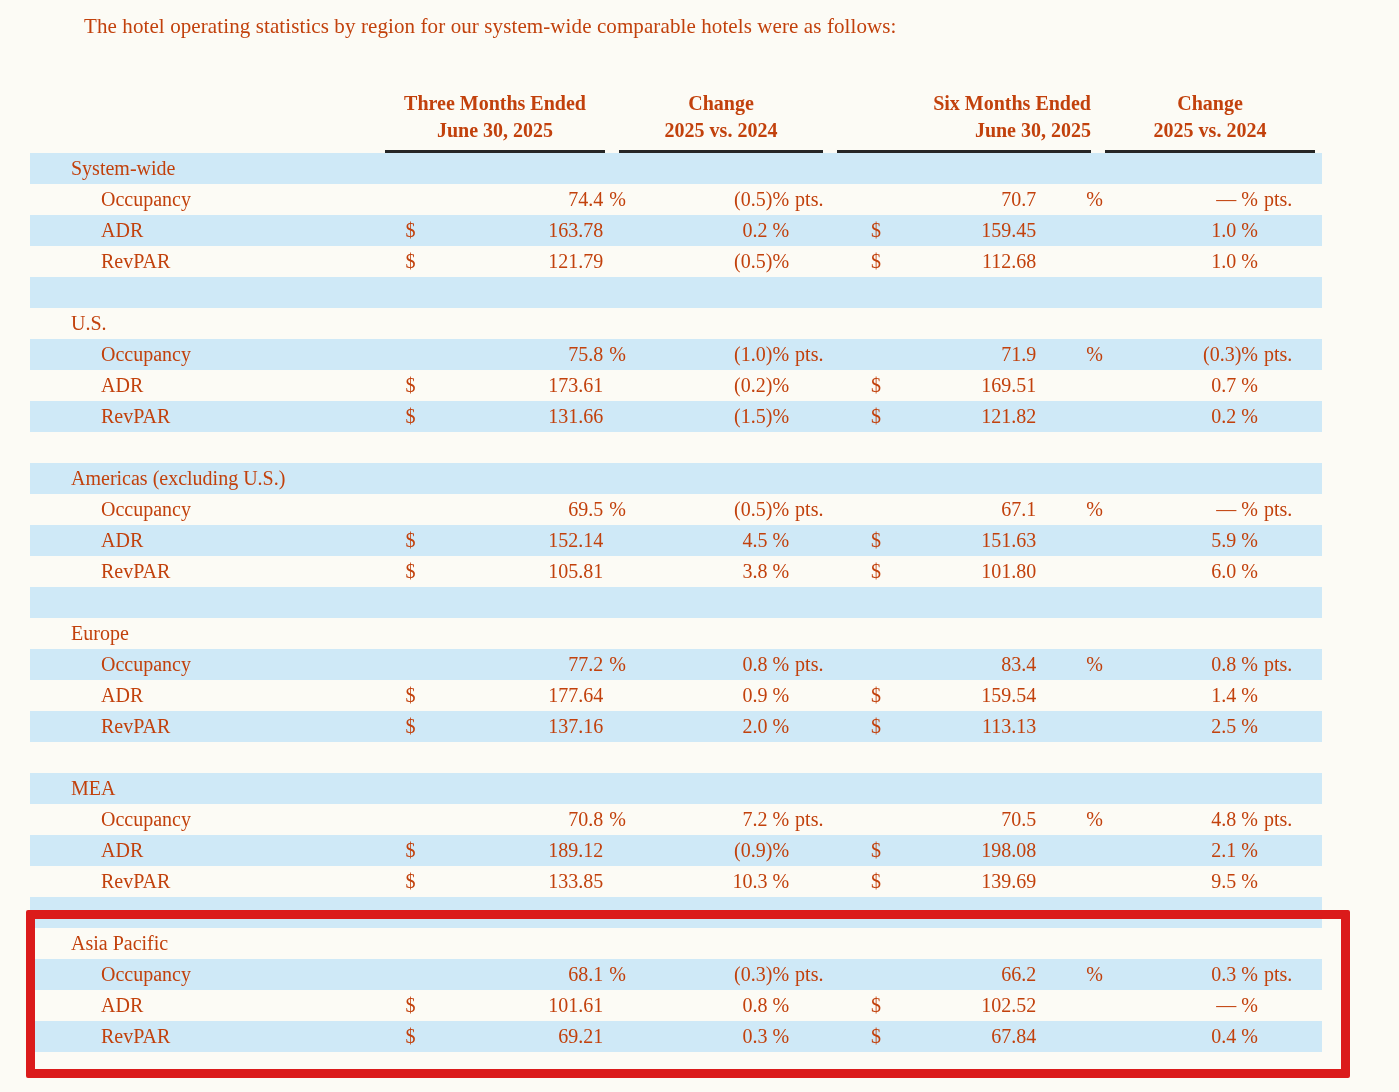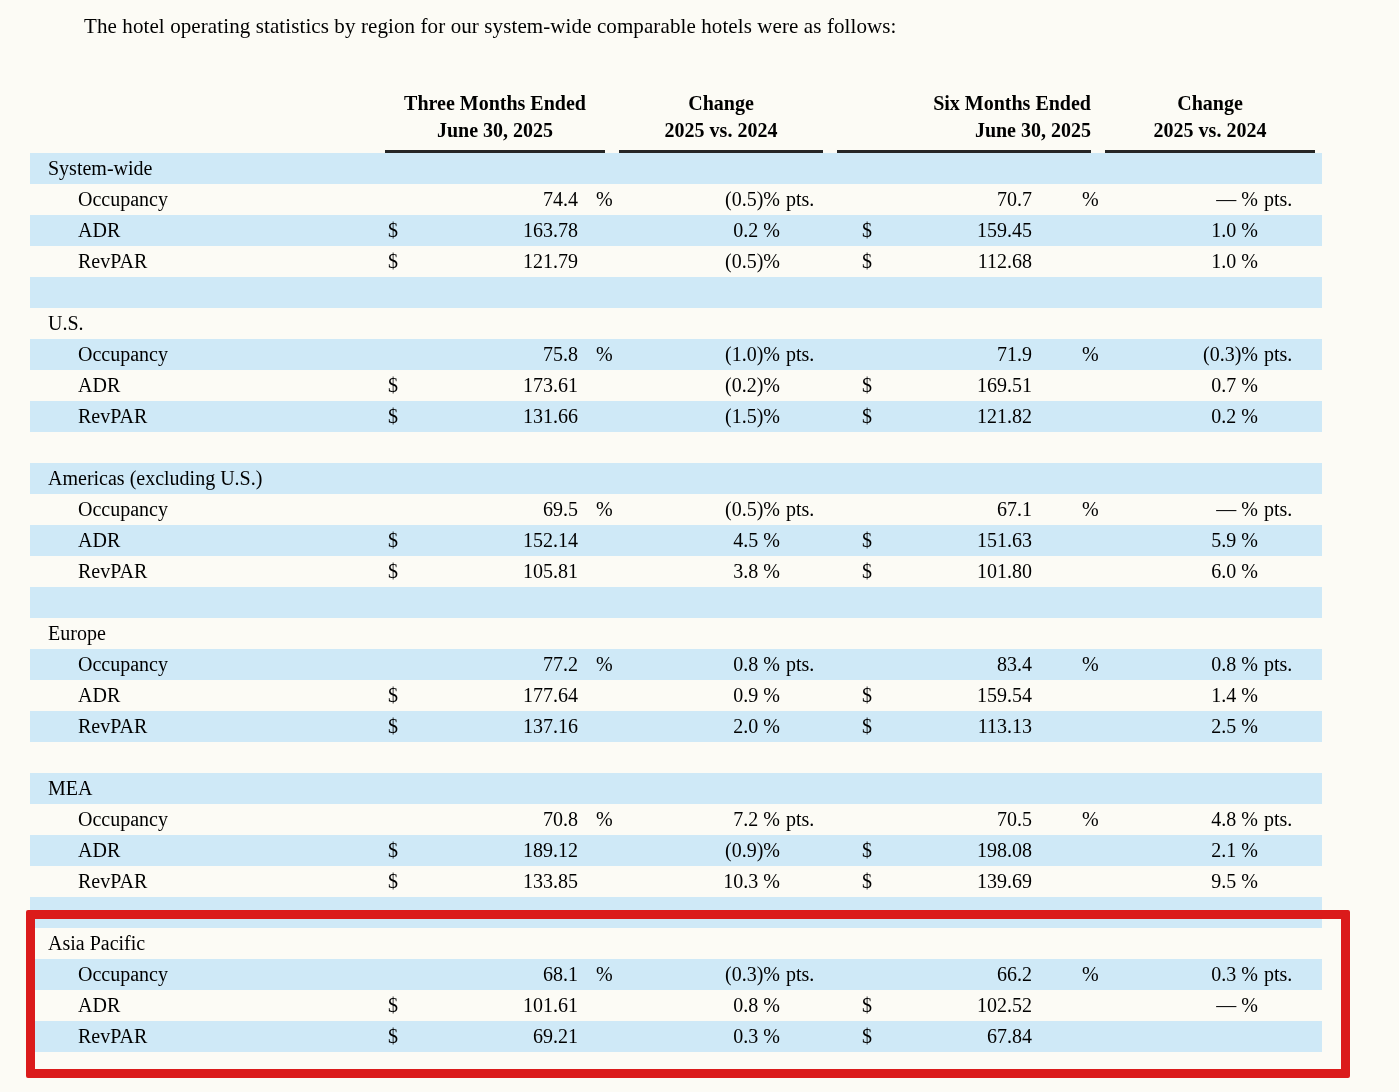--- a/index.html
+++ b/index.html
@@ -1,21 +1,21 @@
 <!DOCTYPE html>
 <html><head>
 <meta charset="utf-8">
 <style>
   html,body { margin:0; padding:0; }
   .page {
     position:relative;
     width:1399px; height:1092px;
     background:#fcfbf5;
     font-family:"Liberation Serif", serif;
-    color:#000000;
+    color:#c2410c;
     overflow:hidden;
   }
   .intro {
     position:absolute; left:84px; top:14px; margin:0;
     font-size:21px; letter-spacing:0.1px;
   }
   .table { position:absolute; left:30px; top:90px; width:1292px; }
   .thead { display:flex; }
   .th {
     font-weight:bold; text-align:center; font-size:20px; line-height:27px;
@@ -24,24 +24,24 @@
   }
   .th-label { width:348px; border-bottom:none; }
   .th-c { margin:0 7px; }
   .th-val1 { width:220px; }
   .th-chg1 { width:204px; }
   .th-val2 { width:254px;text-align:right; }
   .th-chg2 { width:210px; }
 
   .row { display:flex; height:31px; line-height:31px; font-size:20px; }
   .row.blue { background:#cfe9f7; }
-  .c-label { width:348px; box-sizing:border-box; padding-left:48px; white-space:nowrap; }
+  .c-label { width:348px; box-sizing:border-box; padding-left:48px; white-space:nowrap;margin-left:23px; }
   .row.sect .c-label { padding-left:18px; }
   .cell { display:flex; box-sizing:border-box; }
-  .c-val1 { width:234px;gap:12px; }
+  .c-val1 { width:234px; }
   .c-chg1 { width:218px; }
   .c-val2 { width:268px;gap:44px; }
   .c-chg2 { width:224px; }
   .cell .d { flex:0 0 auto; text-align:left; }
   .c-val1 .d { width:40px; padding-left:10px; }
   .c-val2 .d { width:66px; padding-left:32px; }
   .c-chg1 .d, .c-chg2 .d { width:0; }
   .cell .v { flex:1; text-align:right; white-space:nowrap; }
   .cell .s { flex:0 0 auto; text-align:left; padding-left:6px; white-space:nowrap; }
   .c-val1 .s, .c-val2 .s { width:16px; }
@@ -508,20 +508,25 @@
           <span class="cell c-chg1">
             <span class="d"></span>
             <span class="v">0.3 %</span>
             <span class="s"></span>
           </span>
           <span class="cell c-val2">
             <span class="d">$</span>
             <span class="v">67.84</span>
             <span class="s"></span>
           </span>
+          <span class="cell c-chg2">
+            <span class="d"></span>
+            <span class="v">0.4 %</span>
+            <span class="s"></span>
+          </span>
         </div>
         <div class="row spacer"></div>
       </div>
   </div>
 
   <div class="highlight"></div>
 
 </div>
 
 </body></html>

